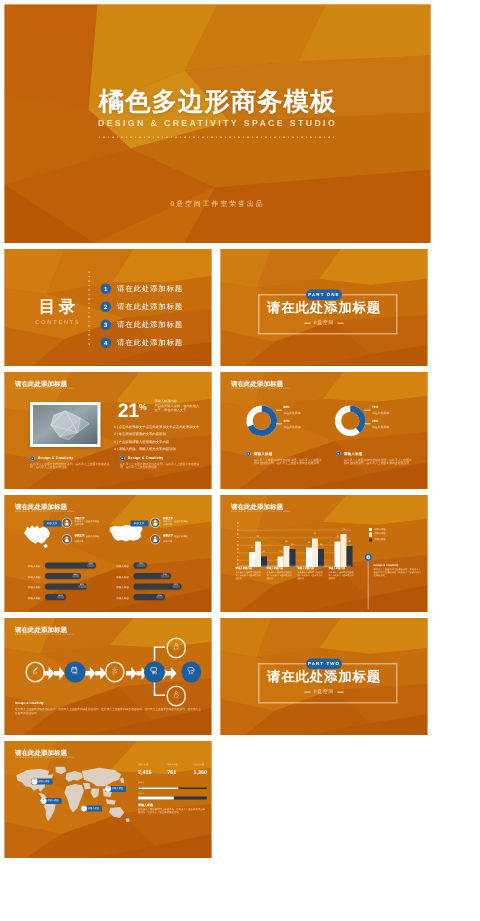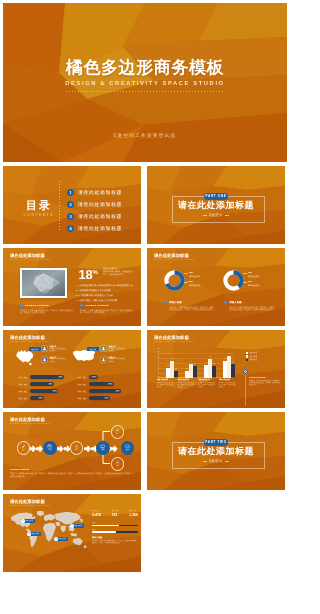--- a/index.html
+++ b/index.html
@@ -272,21 +272,21 @@
         <polygon points="22,4 12,14 14,7" fill="#f2f5f6" opacity=".5"></polygon>
         <polygon points="32,9 30,19 38,13" fill="#c6d0d5" opacity=".45"></polygon>
         <polygon points="18,22 30,19 24,24" fill="#b9c4ca" opacity=".4"></polygon>
         <g stroke="#ffffff" stroke-width=".3" fill="none" opacity=".75">
           <path d="M22,4 L32,9 L30,19 L18,22 L12,14 Z"></path>
           <path d="M22,4 L12,14 M22,4 L30,19 M32,9 L18,22 M12,14 L30,19"></path>
           <path d="M22,4 L14,7 L12,14 M32,9 L38,13 L30,19 M18,22 L24,24 L30,19"></path>
         </g>
       </svg>
     </div>
-    <div class="stat-big"><span>18</span><i>%</i></div>
+    <div class="stat-big"><span>21</span><i>%</i></div>
     <div class="stat-side">
       <div>请输入标题内容</div>
       <div>产品在此输入说明，在此处输入</div>
       <div>文字，请在此输入文字。</div>
     </div>
     <div class="bullets">
       <div class="bl">1 | 点击此处添加文本点击此处添加文本点击此处添加文本</div>
       <div class="bl">2 | 单击添加您需要的文字内容说明</div>
       <div class="bl">3 | 产品说明请输入您需要的文字内容</div>
       <div class="bl">4 | 请输入标题、请输入相关文字内容说明</div>

